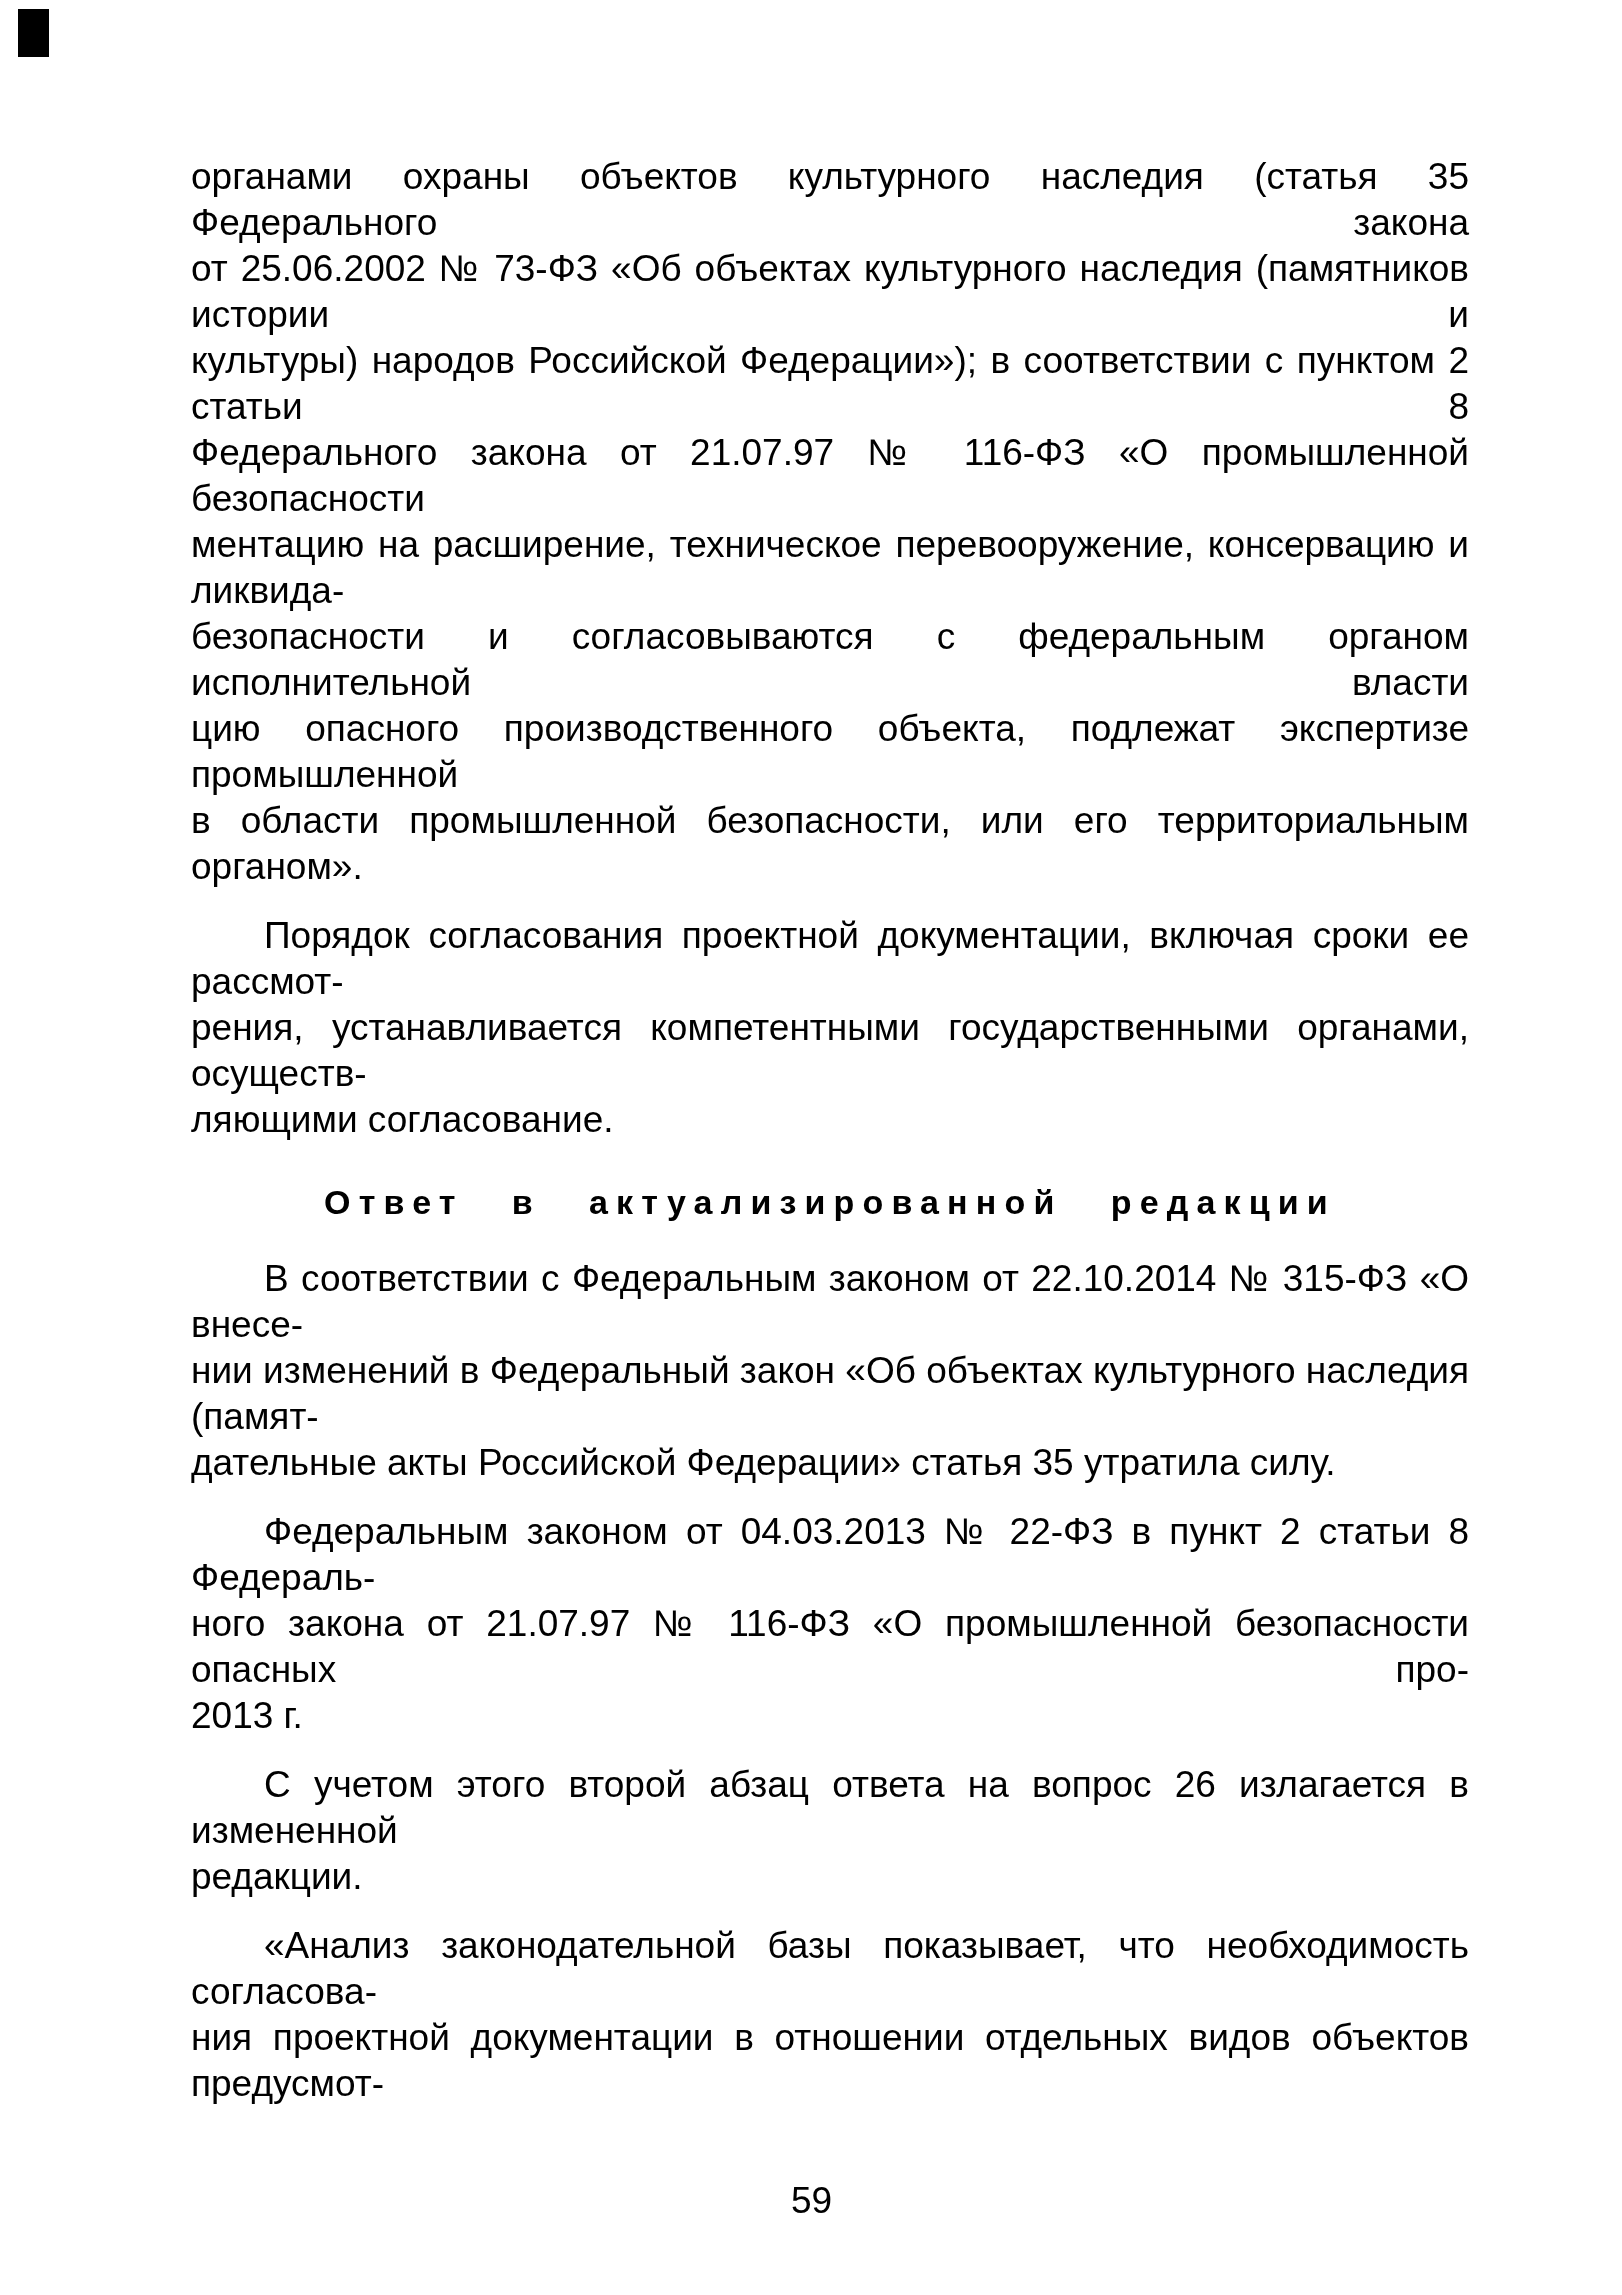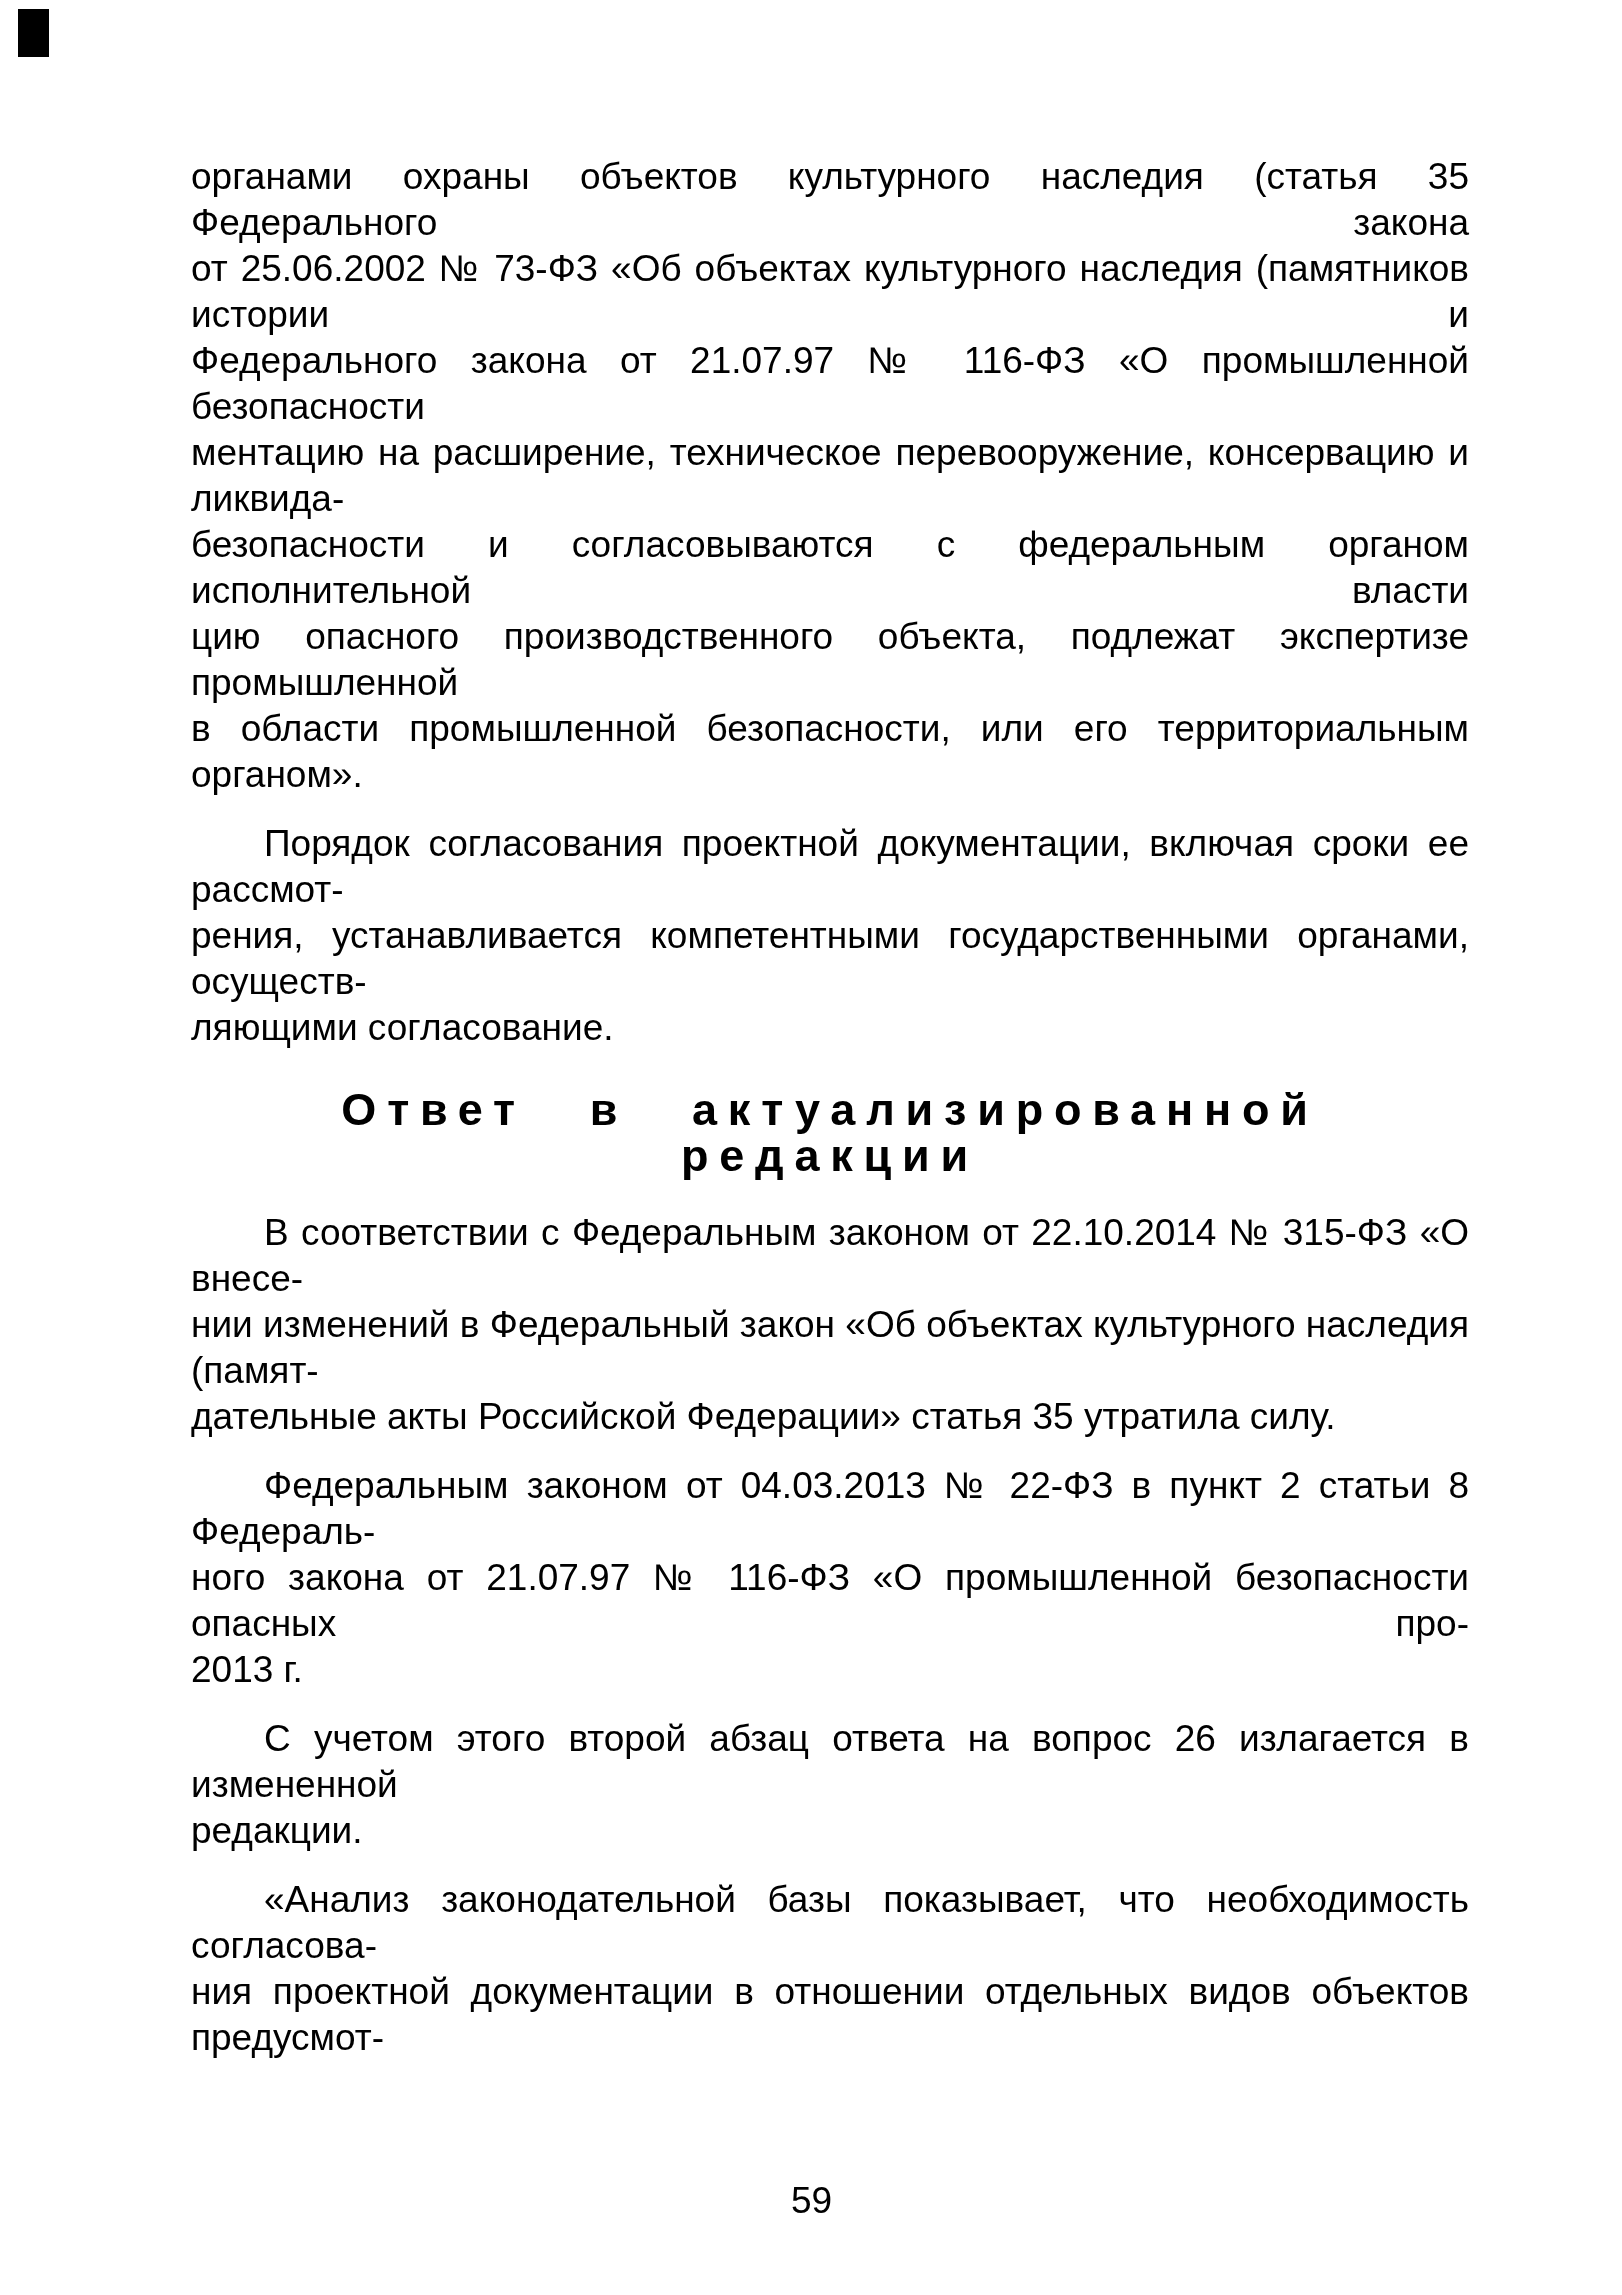--- a/index.html
+++ b/index.html
@@ -48,21 +48,21 @@
   .line.last {
     text-align-last: left;
   }
   .line.indent {
     text-indent: 73px;
   }
   .heading {
     margin: 36px 0 31px 0;
     text-align: center;
     font-weight: bold;
-    font-size: 45px;
+    font-size: 34px;
     letter-spacing: 0.24em;
     word-spacing: 0.9em;
     line-height: 46px;
   }
   .page-number {
     position: absolute;
     top: 2181px;
     left: 0;
     width: 100%;
     text-align: center;
@@ -72,20 +72,21 @@
 </style>
 </head>
 <body>
 
 <div class="page">
   <div class="corner-mark"></div>
   <div class="content" id="document-body">
       <div class="para">
         <div class="line"><span>органами охраны объектов культурного наследия (статья 35 Федерального закона</span></div>
         <div class="line"><span>от 25.06.2002 № 73-ФЗ «Об объектах культурного наследия (памятников истории и</span></div>
+        <div class="line"><span>культуры) народов Российской Федерации»); в соответствии с пунктом 2 статьи 8</span></div>
         <div class="line"><span>Федерального закона от 21.07.97 № 116-ФЗ «О промышленной безопасности</span></div>
         <div class="line"><span>ментацию на расширение, техническое перевооружение, консервацию и ликвида-</span></div>
         <div class="line"><span>безопасности и согласовываются с федеральным органом исполнительной власти</span></div>
         <div class="line"><span>цию опасного производственного объекта, подлежат экспертизе промышленной</span></div>
         <div class="line last"><span>в области промышленной безопасности, или его территориальным органом».</span></div>
       </div>
       <div class="para">
         <div class="line indent"><span>Порядок согласования проектной документации, включая сроки ее рассмот-</span></div>
         <div class="line"><span>рения, устанавливается компетентными государственными органами, осуществ-</span></div>
         <div class="line last"><span>ляющими согласование.</span></div>

